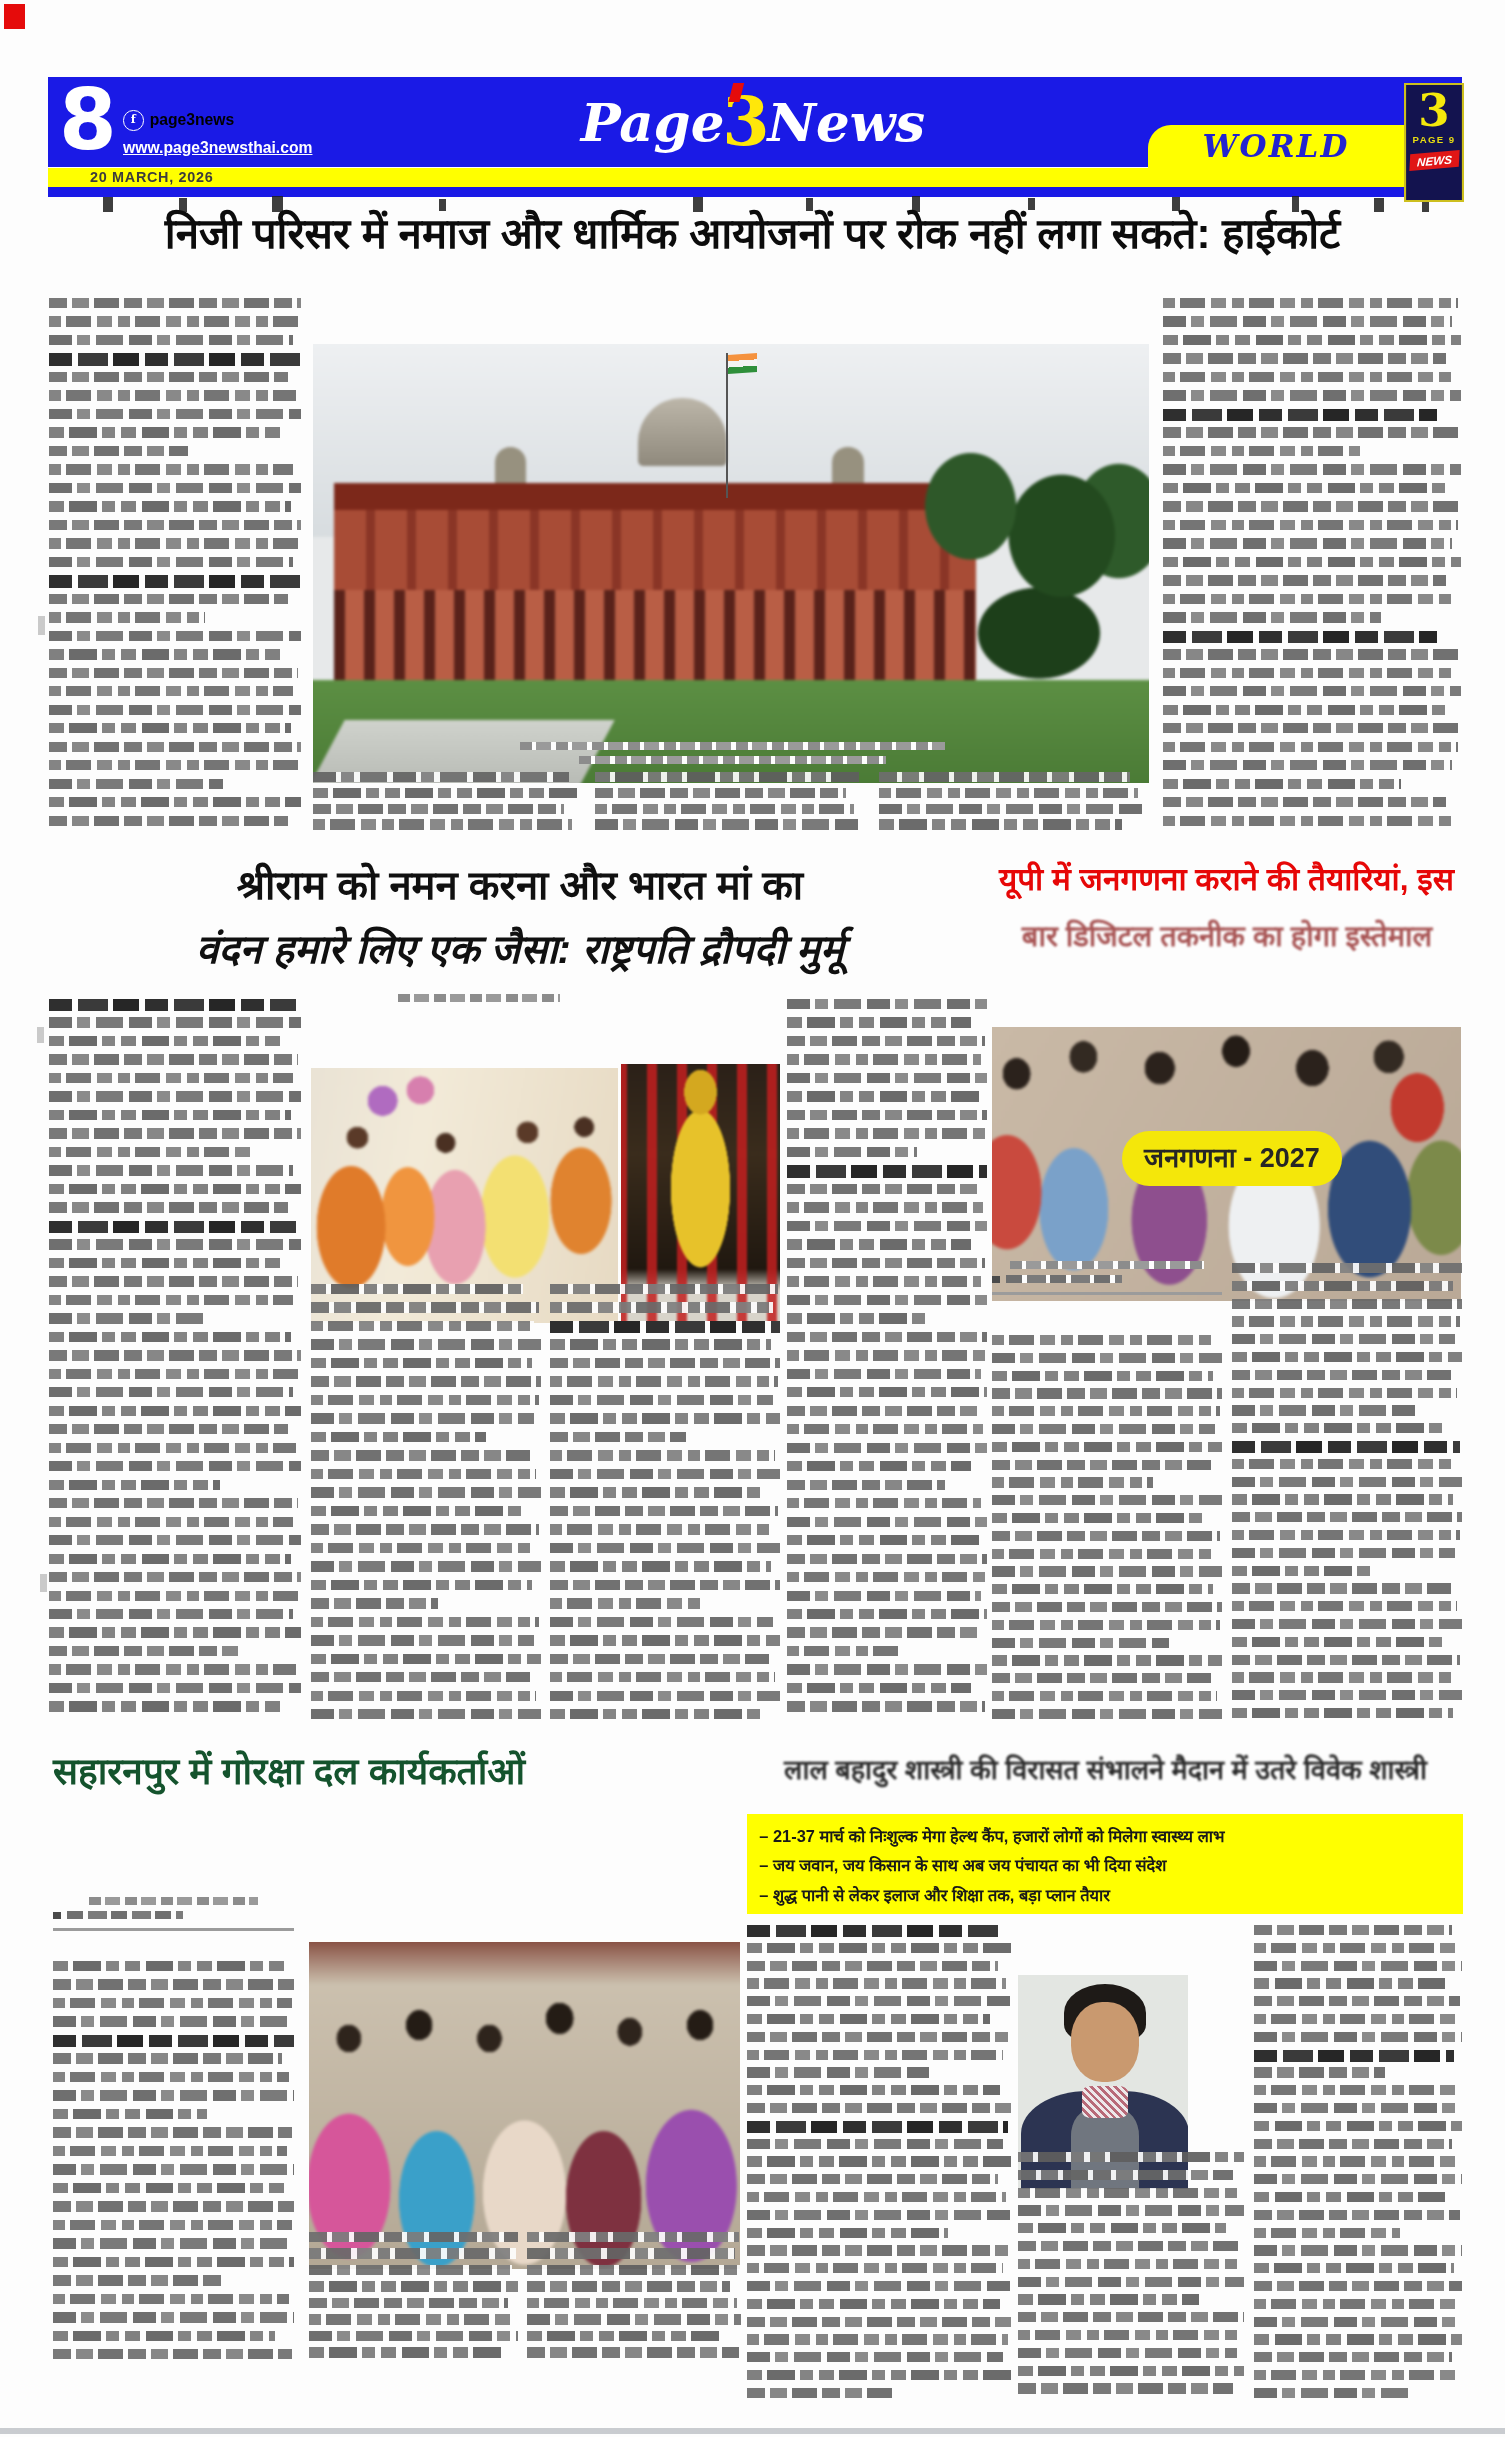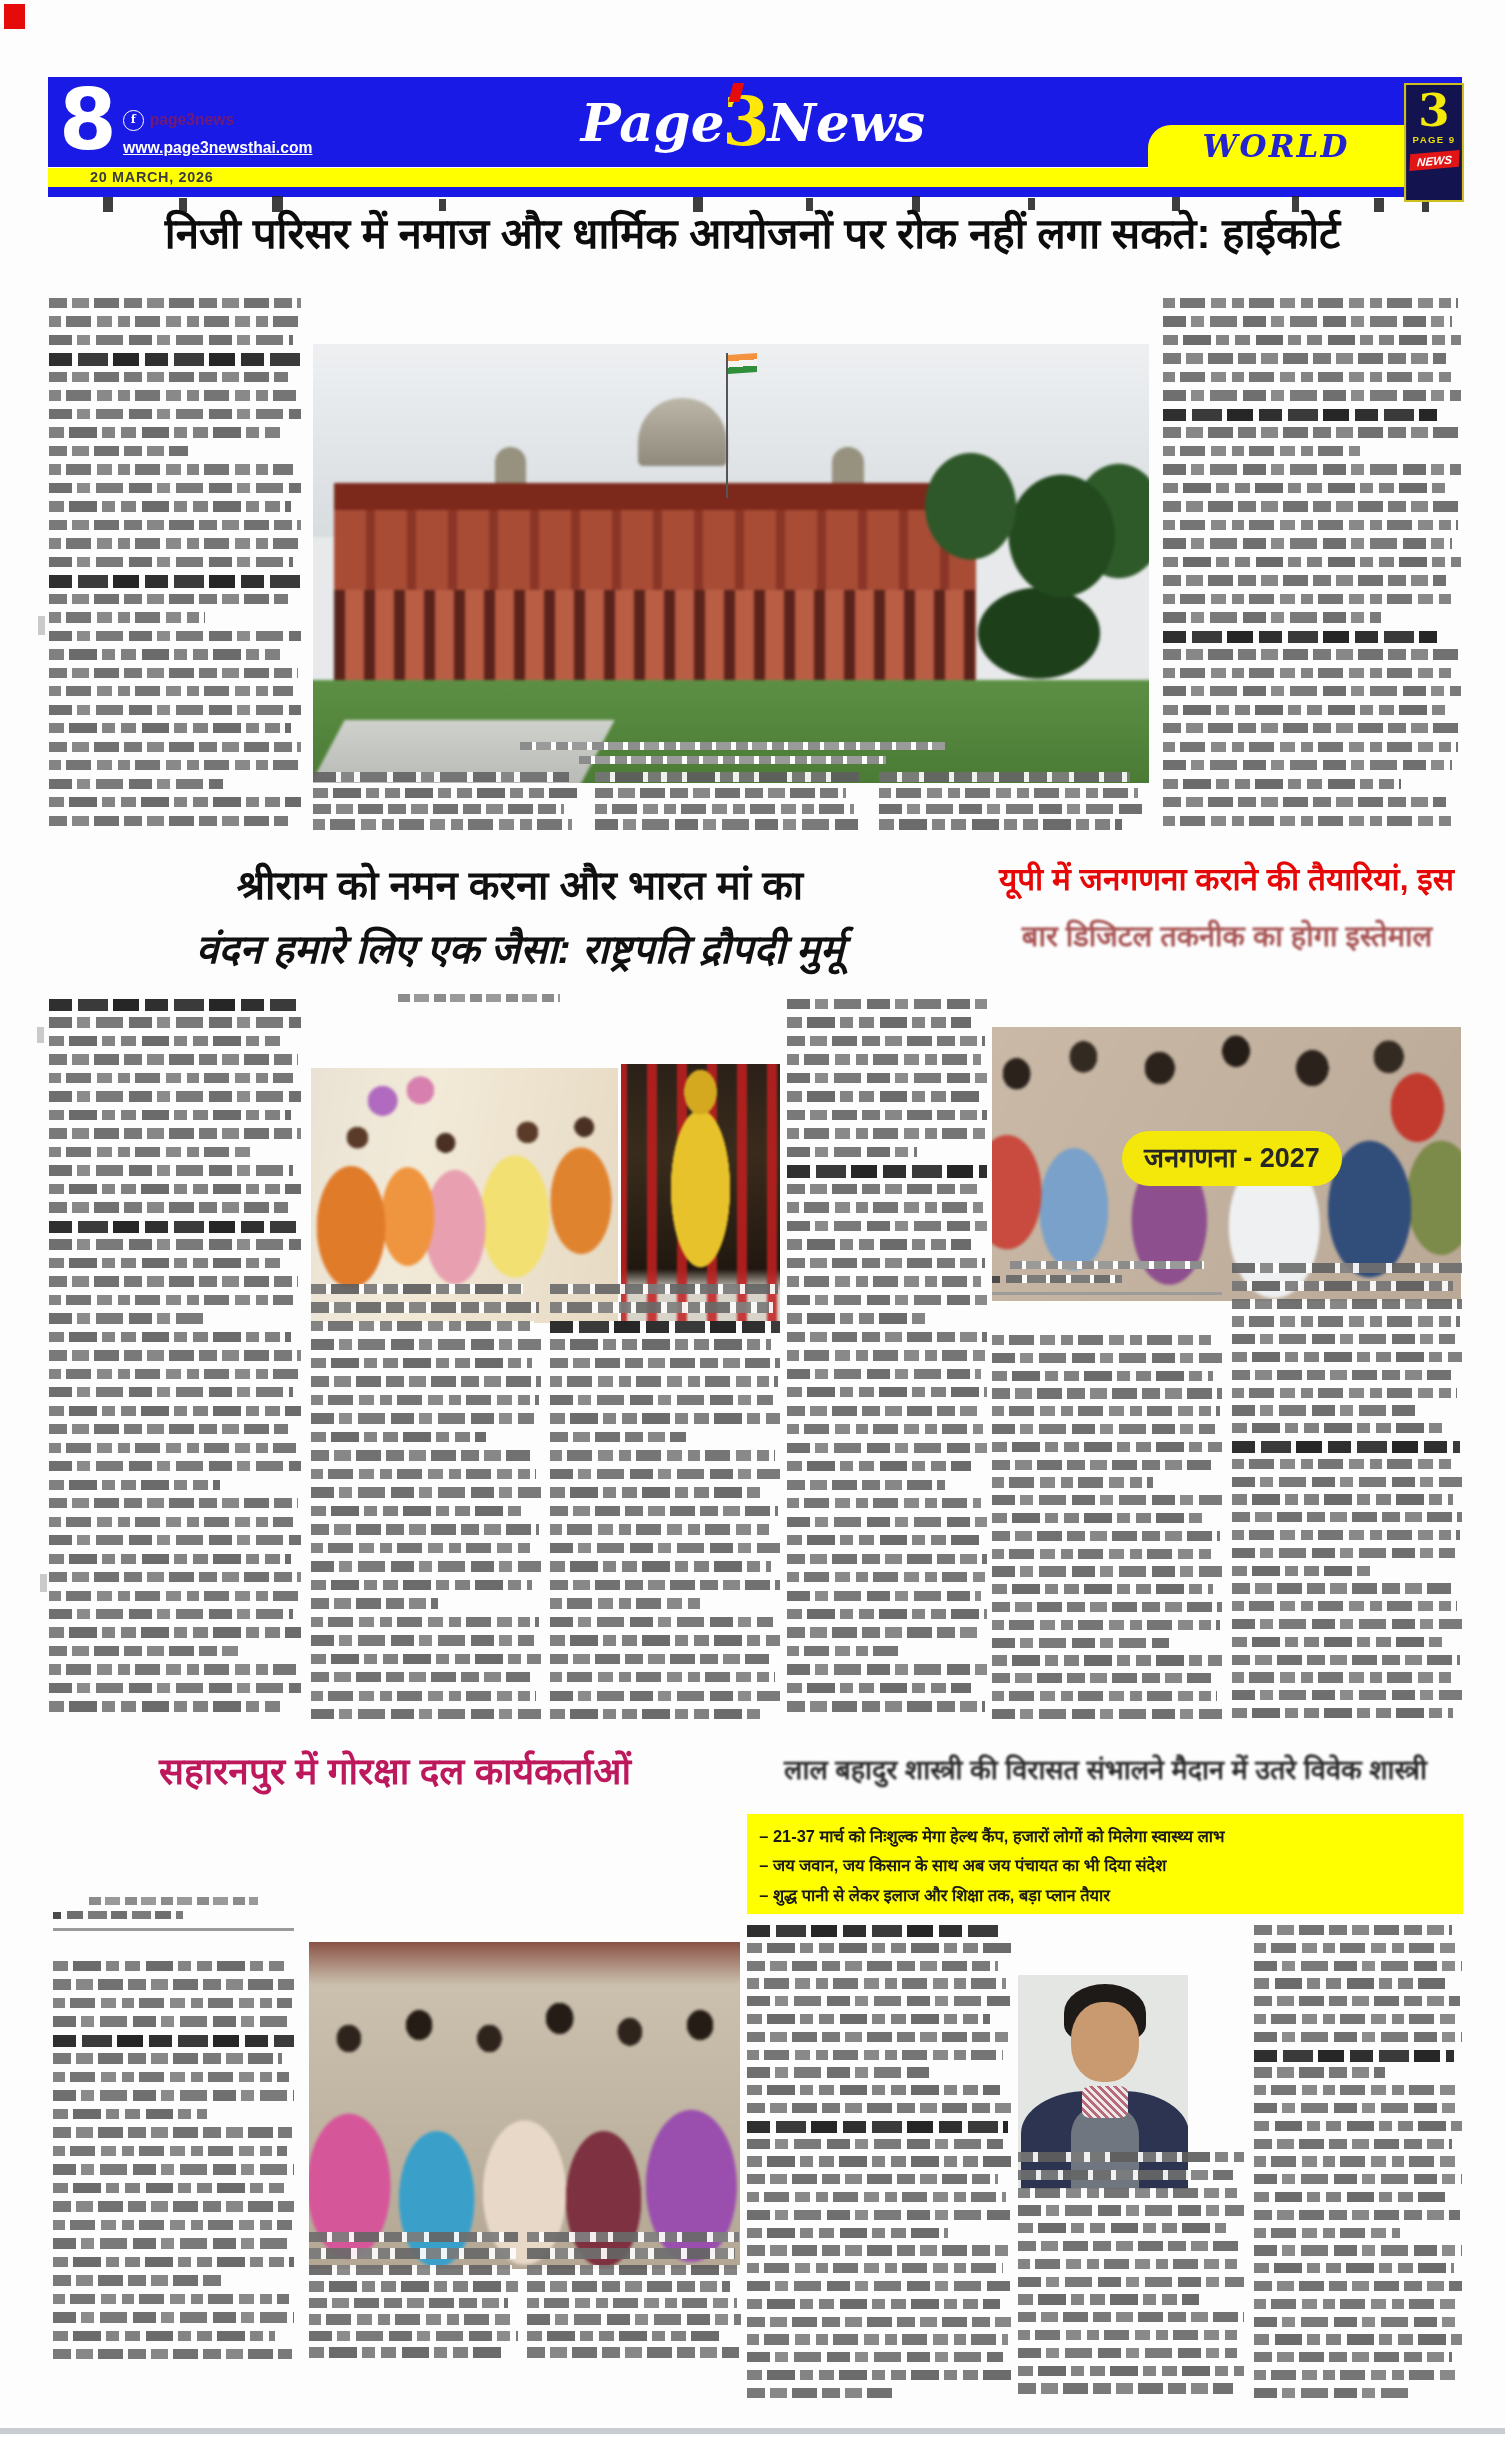--- a/index.html
+++ b/index.html
@@ -6,21 +6,21 @@
   #page{position:relative;width:1506px;height:2438px;background:#fdfdfd;overflow:hidden;
         font-family:"Liberation Sans","DejaVu Sans",sans-serif;}
   .abs{position:absolute;}
 
   
   .band{background:#1a1ae6;}
   .pageno{font:700 83px/1 "DejaVu Sans",sans-serif;color:#ffffff;}
   .fbrow{display:flex;align-items:center;gap:6.2px;color:#fff;}
   .fbcirc{width:18.5px;height:18.5px;border-radius:50%;border:1.4px solid #fff;display:flex;align-items:center;justify-content:center;
           font:700 11.6px/1 "DejaVu Serif",serif;color:#fff;}
-  .handle{font:700 15.7px/1 "Liberation Sans",sans-serif;color:#701a75;}
+  .handle{font:700 15.7px/1 "Liberation Sans",sans-serif;color:#000000;}
   .site{font:700 15.7px/1 "Liberation Sans",sans-serif;color:#fff;}
   .masthead{display:flex;align-items:baseline;color:#fff;font-family:"DejaVu Serif",serif;}
   .mh-a{font:700 italic 53px/1 "DejaVu Serif",serif;}
   .mh-3{font:700 68px/1 "DejaVu Serif",serif;color:#ffe70a;position:relative;margin:0 -2.1px;top:4.1px;}
   .mh-tick{position:absolute;left:8.2px;top:-4.1px;width:11px;height:19px;background:#e50b0b;transform:skewX(-14deg);}
   .worldtab{background:#ffff00;border-radius:23px 0 0 0;display:flex;align-items:center;justify-content:center;}
   .worldtxt{font:700 italic 31px/1 "DejaVu Serif",serif;color:#2424cf;letter-spacing:2.1px;}
   .badge{background:#13134f;box-shadow:inset 0 0 0 2.1px #cdbf1e;display:flex;flex-direction:column;align-items:center;z-index:6;}
   .badge3{font:700 45px/0.95 "DejaVu Serif",serif;color:#f5e90c;margin-top:6.8px;}
   .badgep{font:700 9.6px/1 "Liberation Sans",sans-serif;color:#e8dc12;letter-spacing:1.4px;margin-top:2.7px;}
@@ -28,21 +28,21 @@
           display:flex;align-items:center;justify-content:center;font:700 italic 11.6px/1 "Liberation Sans",sans-serif;color:#fff;}
   .datestrip{background:#ffff00;}
   .datetxt{font:700 14.4px/1 "Liberation Sans",sans-serif;color:#3c3c3c;letter-spacing:0.7px;filter:blur(0.7px);}
   .artifact{background:#1d1d1d;opacity:.85;filter:blur(0.4px);}
 
   
   .h1{font:700 42px/1.05 "Liberation Sans","DejaVu Sans",sans-serif;color:#0c0c0c;text-align:center;filter:blur(0.4px);}
   .h2{font:700 40px/1.05 "Liberation Sans","DejaVu Sans",sans-serif;color:#101010;text-align:center;filter:blur(0.6px);}
   .h3a{font:700 31.5px/1.1 "Liberation Sans","DejaVu Sans",sans-serif;color:#e60707;text-align:center;}
   .h3b{font:700 29px/1.1 "Liberation Sans","DejaVu Sans",sans-serif;color:#a85555;text-align:center;filter:blur(1.1px);}
-  .h4{font:700 37px/1.05 "Liberation Sans","DejaVu Sans",sans-serif;color:#be185d;text-align:center;filter:blur(0.6px);}
+  .h4{font:700 37px/1.05 "Liberation Sans","DejaVu Sans",sans-serif;color:#14532d;filter:blur(0.6px);}
   .h5{font:700 27px/1.1 "Liberation Sans","DejaVu Sans",sans-serif;color:#2b2b2b;text-align:center;filter:blur(1.2px);}
 
   
   [data-fill]{overflow:hidden;}
   .tln{height:10.3px;margin-bottom:8.2px;filter:blur(0.5px);opacity:.92;background-repeat:repeat-x;}
   .v0{background-image:repeating-linear-gradient(90deg,#6e6e6e 0 18px,#fdfdfd 18px 23px,#7d7d7d 23px 40px,#fdfdfd 40px 45px,#666 45px 70px,#fdfdfd 70px 75px);}
   .v1{background-image:repeating-linear-gradient(90deg,#7a7a7a 0 12.3px,#fdfdfd 12.3px 17px,#6a6a6a 17px 42px,#fdfdfd 42px 48px,#808080 48px 63px,#fdfdfd 63px 69px);}
   .v2{background-image:repeating-linear-gradient(90deg,#646464 0 23px,#fdfdfd 23px 28px,#828282 28px 41px,#fdfdfd 41px 47px,#6f6f6f 47px 74px,#fdfdfd 74px 80px);}
   .v3{background-image:repeating-linear-gradient(90deg,#767676 0 15px,#fdfdfd 15px 20.5px,#5f5f5f 20.5px 48px,#fdfdfd 48px 53px,#7a7a7a 53px 66px,#fdfdfd 66px 72px);}
   .sub{height:12.3px;filter:blur(0.3px);opacity:1;

